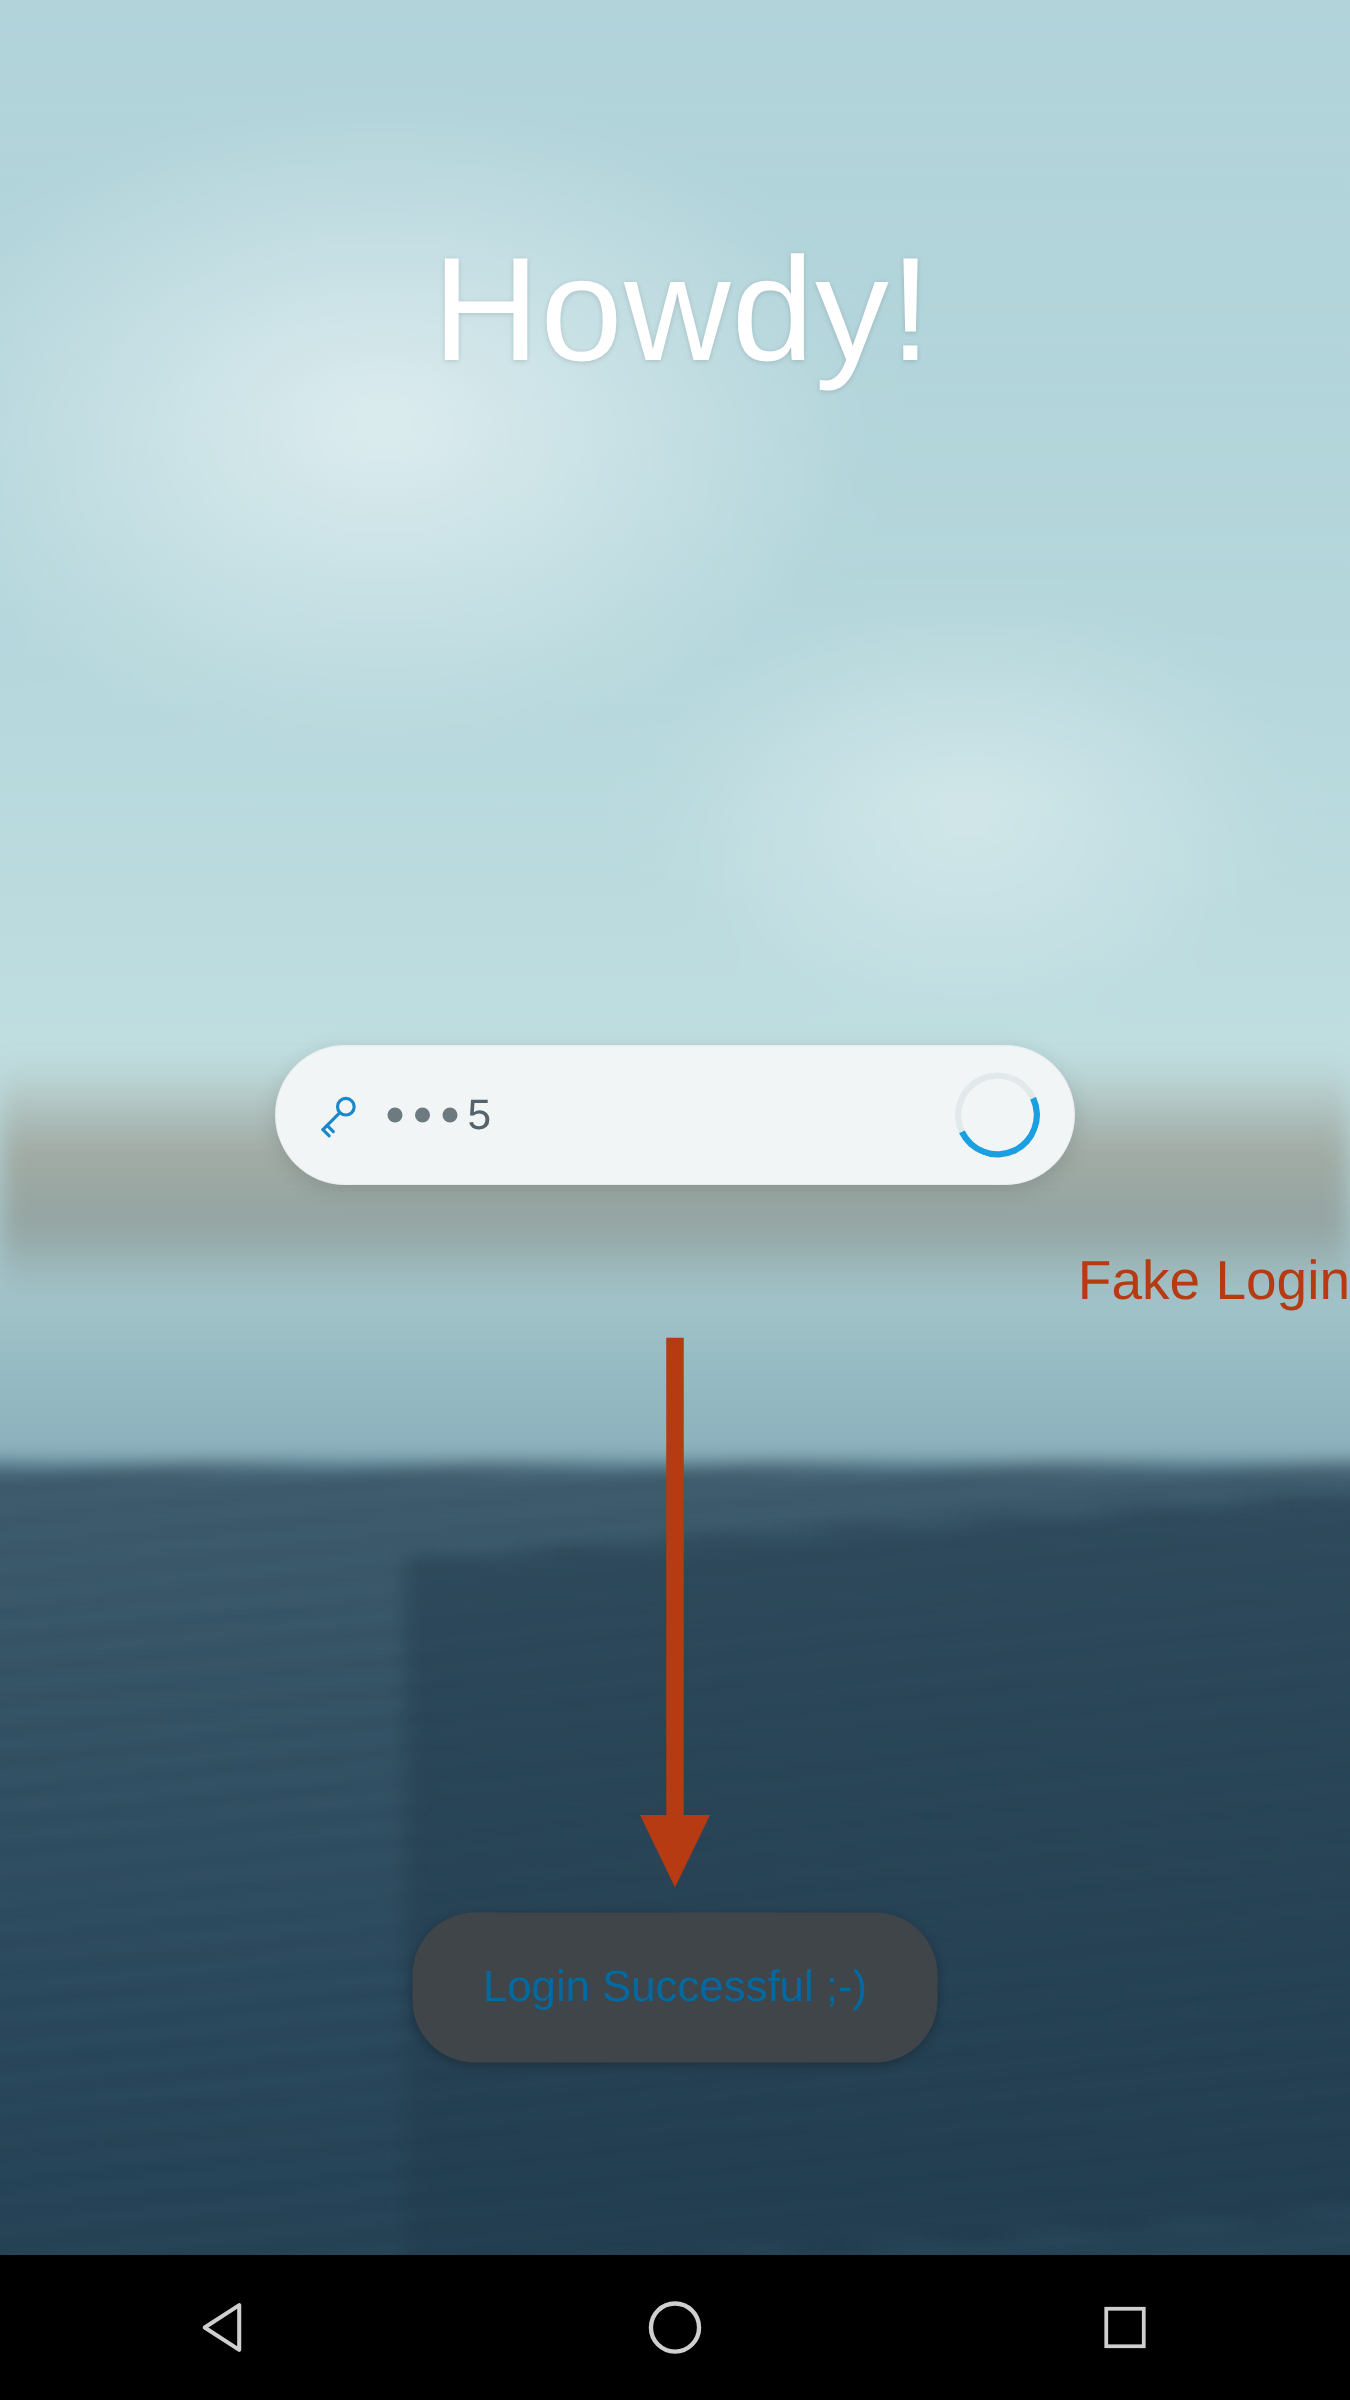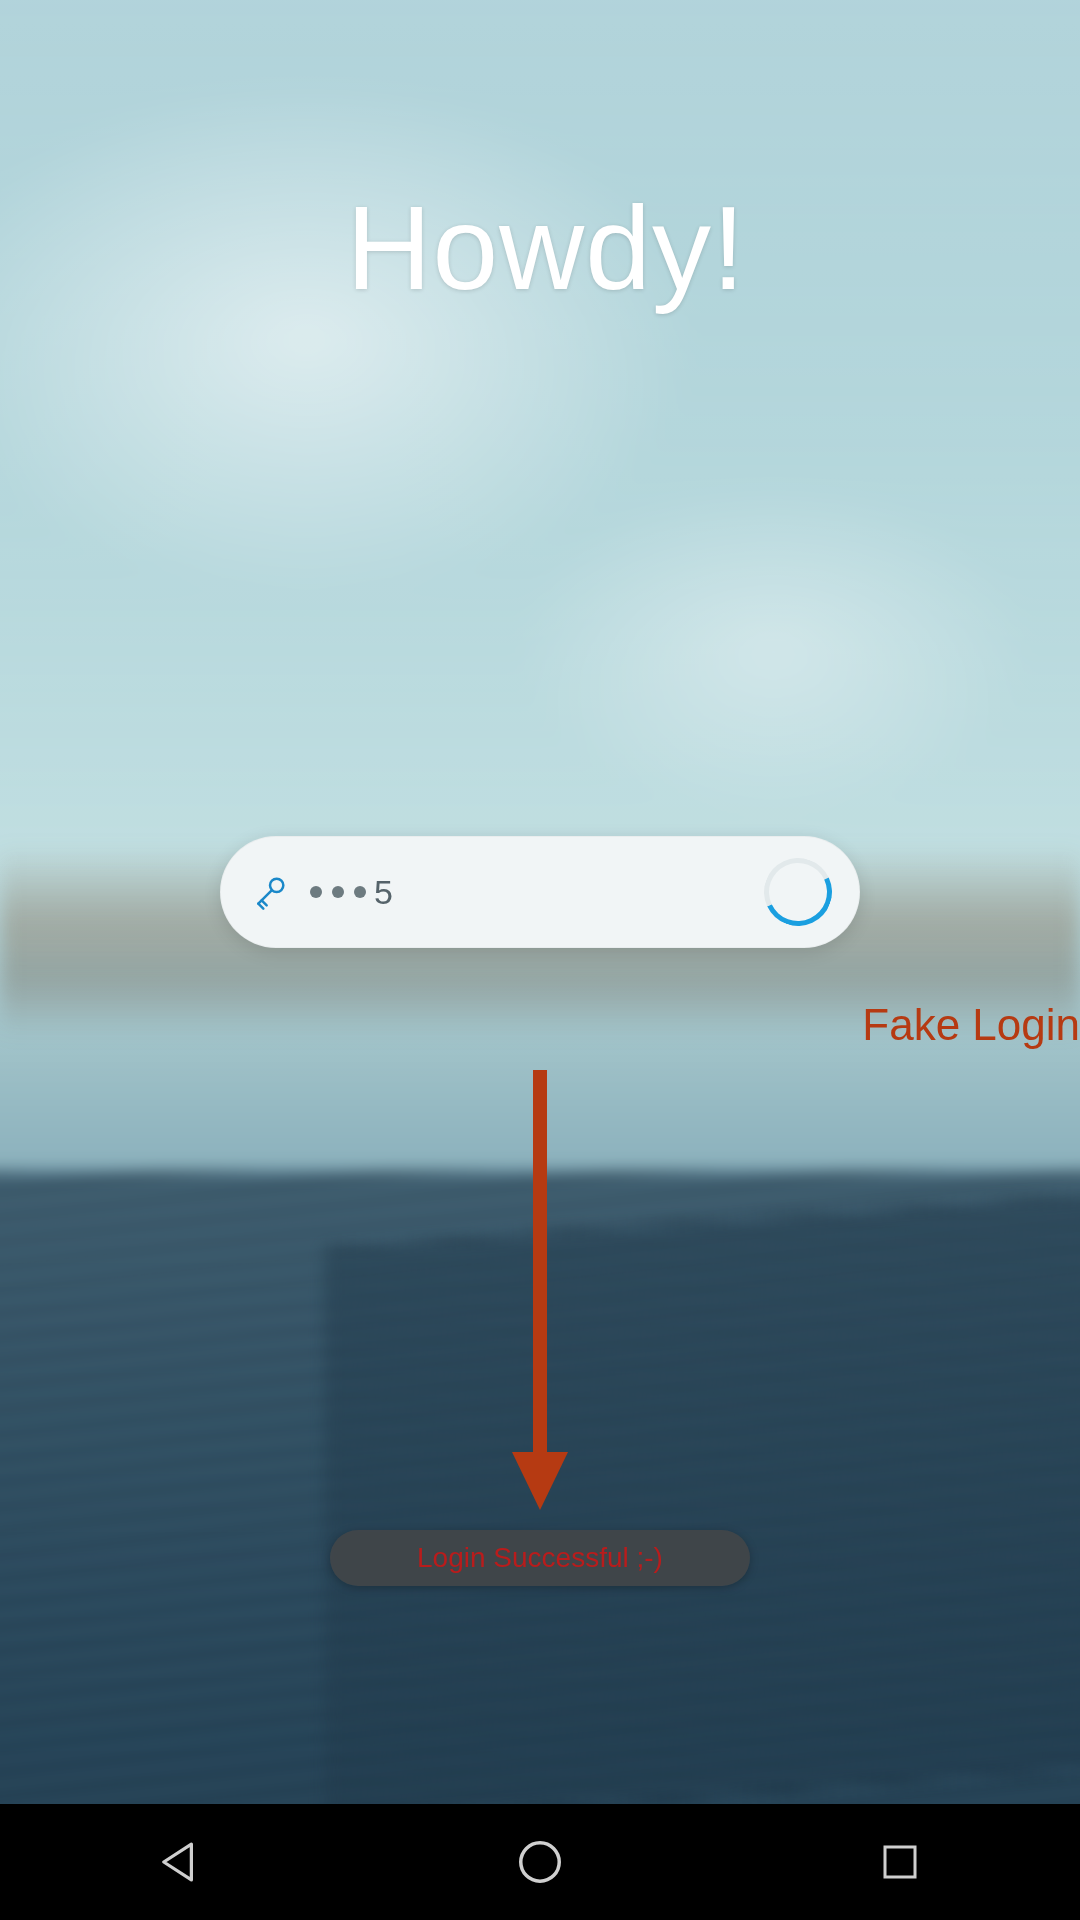--- a/index.html
+++ b/index.html
@@ -116,25 +116,25 @@
     top:1070px;
     width:60px; height:440px;
     pointer-events:none;
   }
 
   .toast {
     position:absolute;
     left:50%; transform:translateX(-50%);
     top: 1530px;
     min-width:420px;
-    padding:12px 46px;
+    padding:40px 46px;
     border-radius:50px;
     background:rgba(70,70,70,0.78);
-    color:#b91c1c;
-    font-size:28px;
+    color:#0369a1;
+    font-size:35px;
     text-align:center;
     box-shadow:0 2px 8px rgba(0,0,0,0.25);
   }
 
   .forgot {
     position:absolute;
     left:0; right:0;
     top: 1700px;
     text-align:center;
     font-size:36px;

